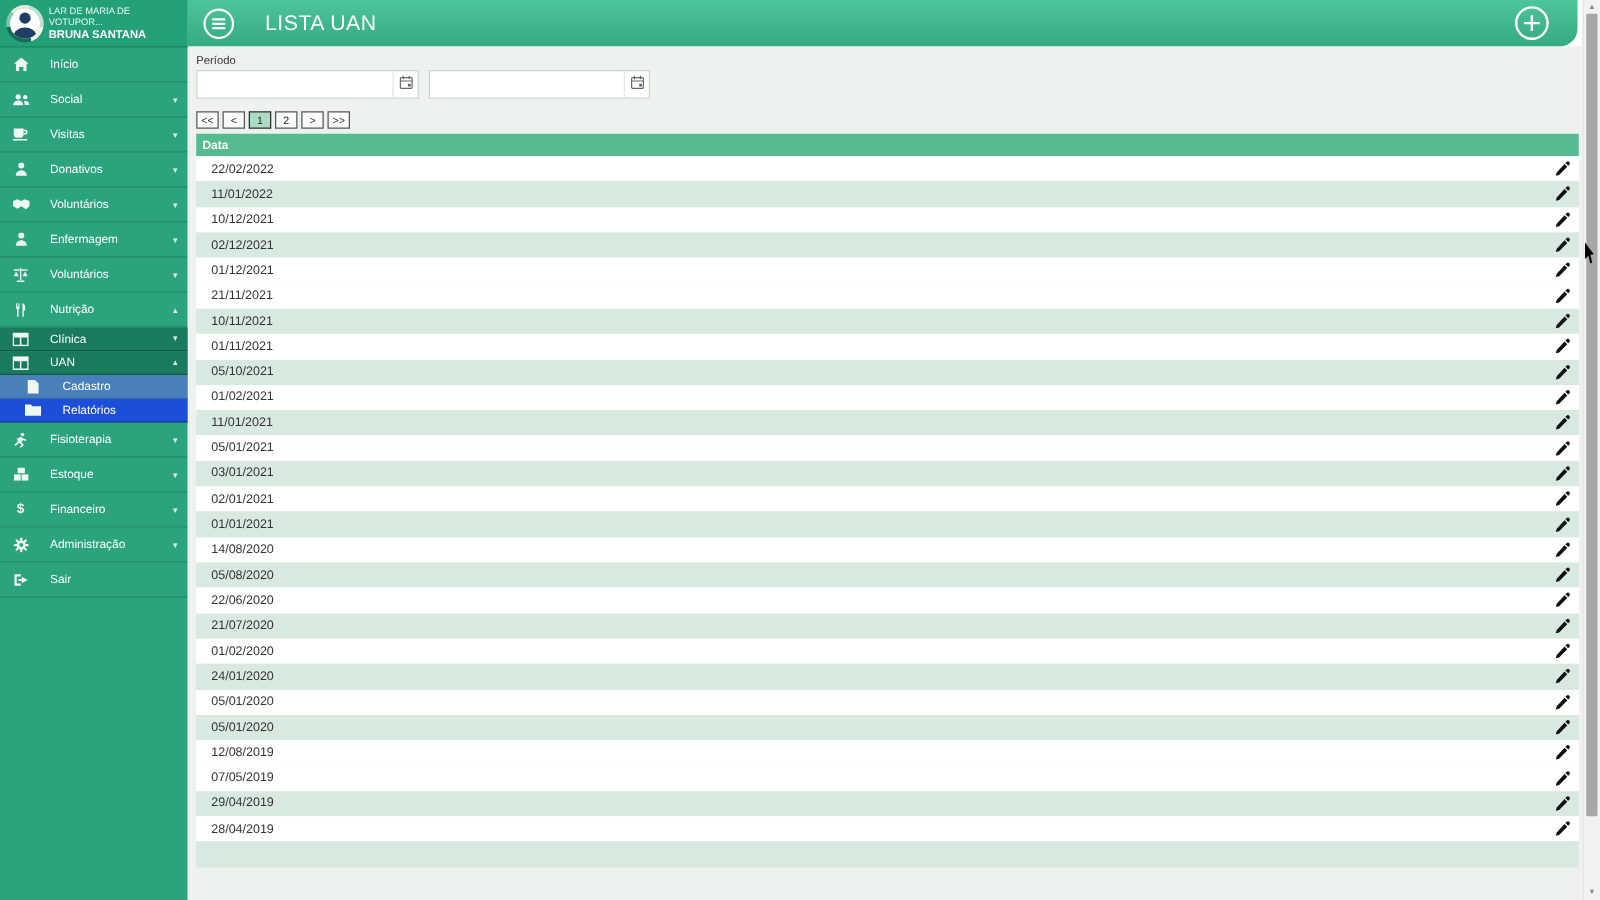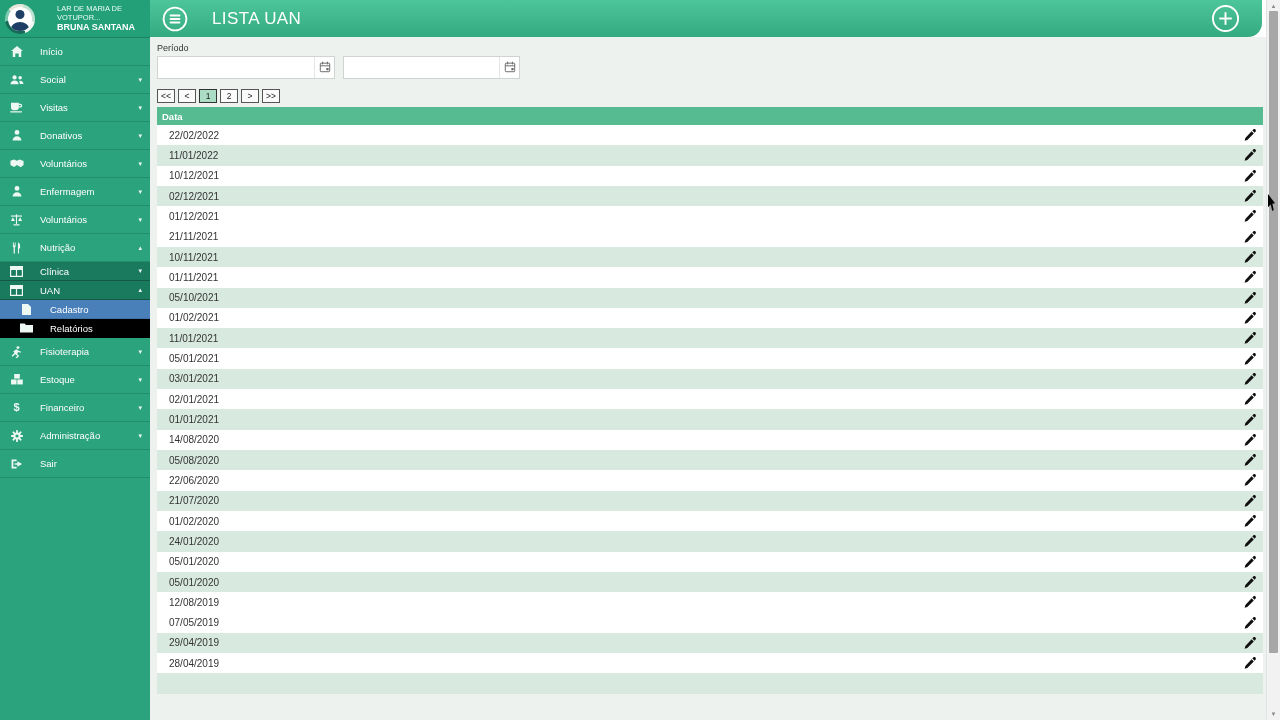--- a/index.html
+++ b/index.html
@@ -2,40 +2,40 @@
 <html><head>
 <meta charset="utf-8">
 <style>
   *{margin:0;padding:0;box-sizing:border-box}
   html,body{width:1280px;height:720px;overflow:hidden;background:#fff;
     font-family:"Liberation Sans",sans-serif}
   .app{position:relative;width:1280px;height:720px}
 
   
   .sidebar{position:absolute;left:0;top:0;width:150px;height:720px;background:#2ba37c;z-index:5}
-  .sb-head{height:38px;display:flex;align-items:center;gap:22px;padding:0 5px;
+  .sb-head{height:38px;display:flex;align-items:center;gap:4px;padding:0 5px;
     background:#23a078;border-bottom:1px solid rgba(0,0,0,.18);cursor:pointer}
   .avatar{width:30px;height:30px;border-radius:50%;flex:none;position:relative;
     background:conic-gradient(from -50deg,#e9e6da 0 18%,#bfe3d2 18% 42%,#f0f6f1 42% 58%,#186a58 58% 86%,#7cc9b0 86% 100%)}
   .avatar-inner{position:absolute;inset:3px;background:#fff;border-radius:50%;overflow:hidden}
   .av-head{position:absolute;left:50%;top:3px;transform:translateX(-50%);width:9px;height:9px;border-radius:50%;background:#1e3e66}
   .av-body{position:absolute;left:50%;bottom:-4px;transform:translateX(-50%);width:18px;height:13px;border-radius:50% 50% 0 0;background:#1e3e66}
   .org{font-size:7.5px;color:#e8fcf3;line-height:9px}
   .uname{font-size:9px;color:#fff;font-weight:bold;line-height:11px}
   .mi{position:relative;display:flex;align-items:center;height:28px;padding-left:9px;color:#fff;
     border-bottom:1px solid rgba(10,70,50,.22);cursor:pointer}
   .mi .ic{width:15px;display:flex;justify-content:center;align-items:center;color:#eef8f2}
   .mi .ic svg{fill:currentColor}
   .mi .lbl{font-size:9.5px;margin-left:16px;white-space:nowrap}
   .mi .caret{position:absolute;right:8px;font-size:7px;color:rgba(255,255,255,.9)}
   .mi.compact{height:19px}
   .mi.indent{padding-left:19px}
   .mi.dark{background:#1a7a5e;border-bottom-color:rgba(0,0,0,.28)}
   .mi.selected{background:#4a80ba;border-bottom-color:#3e71a8}
-  .mi.darkest{background:#000000;border-bottom-color:rgba(0,0,0,.32)}
+  .mi.darkest{background:#1d4ed8;border-bottom-color:rgba(0,0,0,.32)}
 
   
   .topbar{position:absolute;left:150px;top:0;right:18px;height:37px;
     background:linear-gradient(180deg,#4dc59b,#34aa80);border-radius:0 0 14px 0;
     display:flex;align-items:center;padding:0 12px;z-index:4}
   .hambtn{display:flex;cursor:pointer}
   .title{color:#fff;font-size:17px;font-weight:normal;letter-spacing:.4px;margin-left:24px}
   .addbtn{margin-left:auto;margin-right:10px;display:flex;cursor:pointer}
 
   

